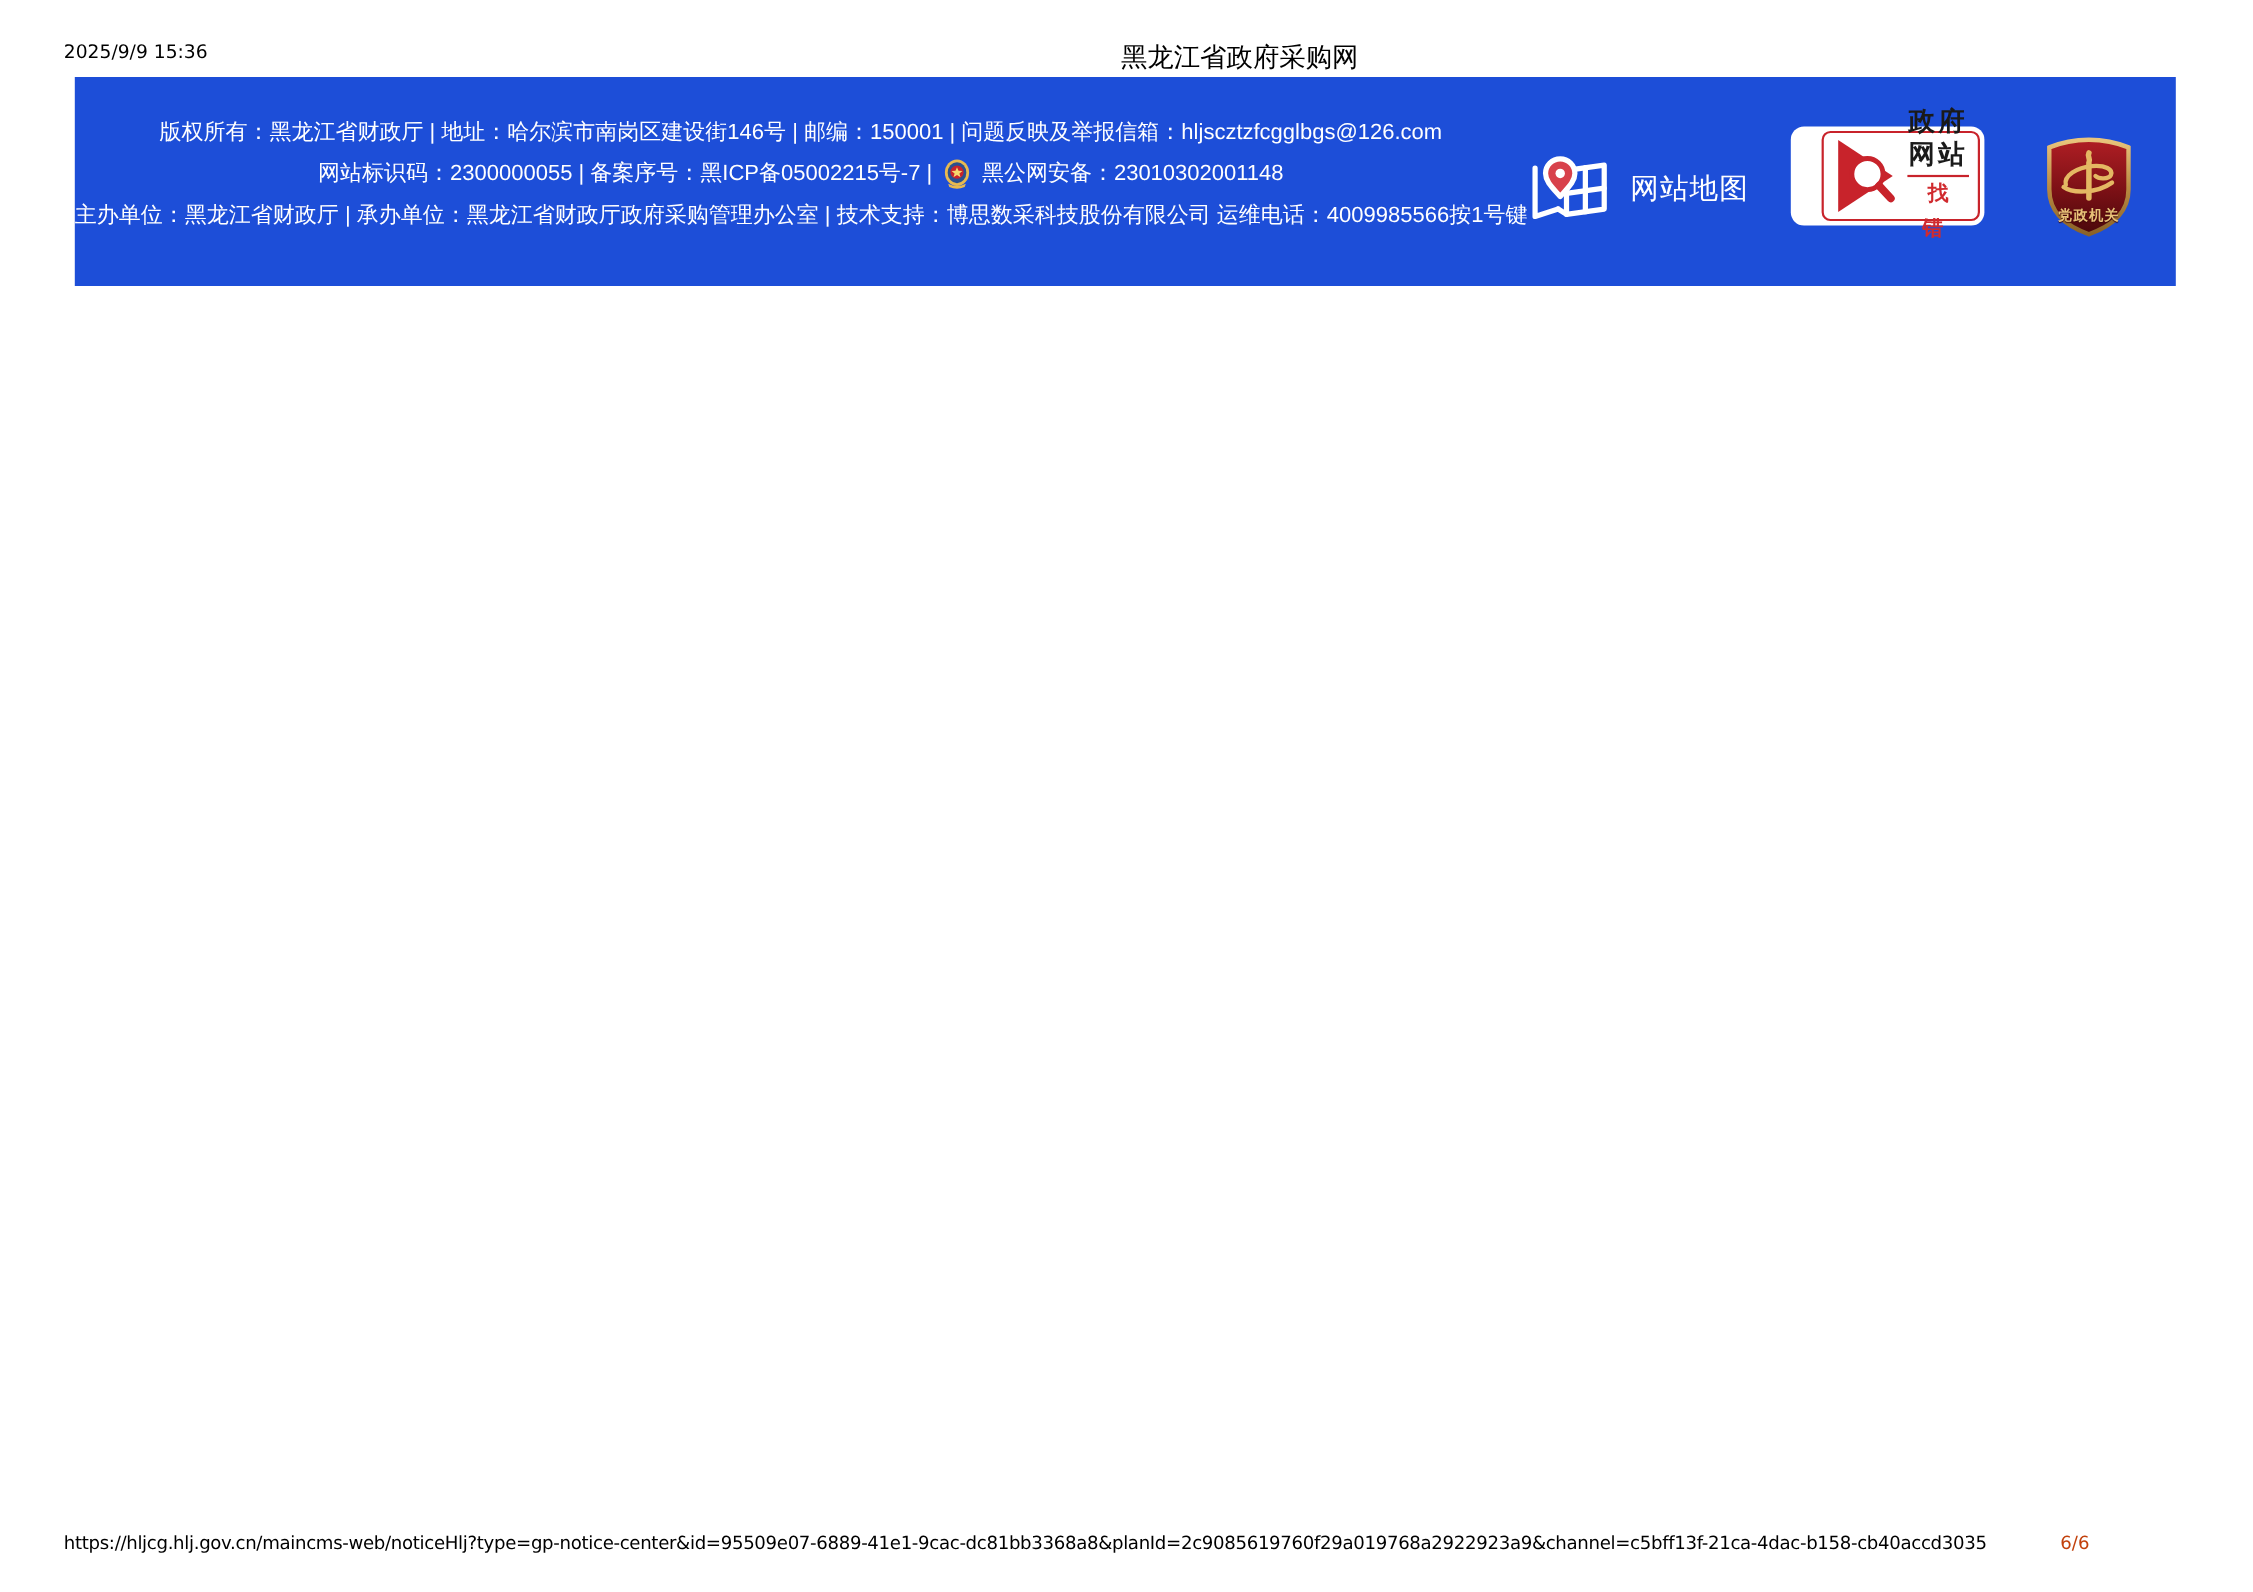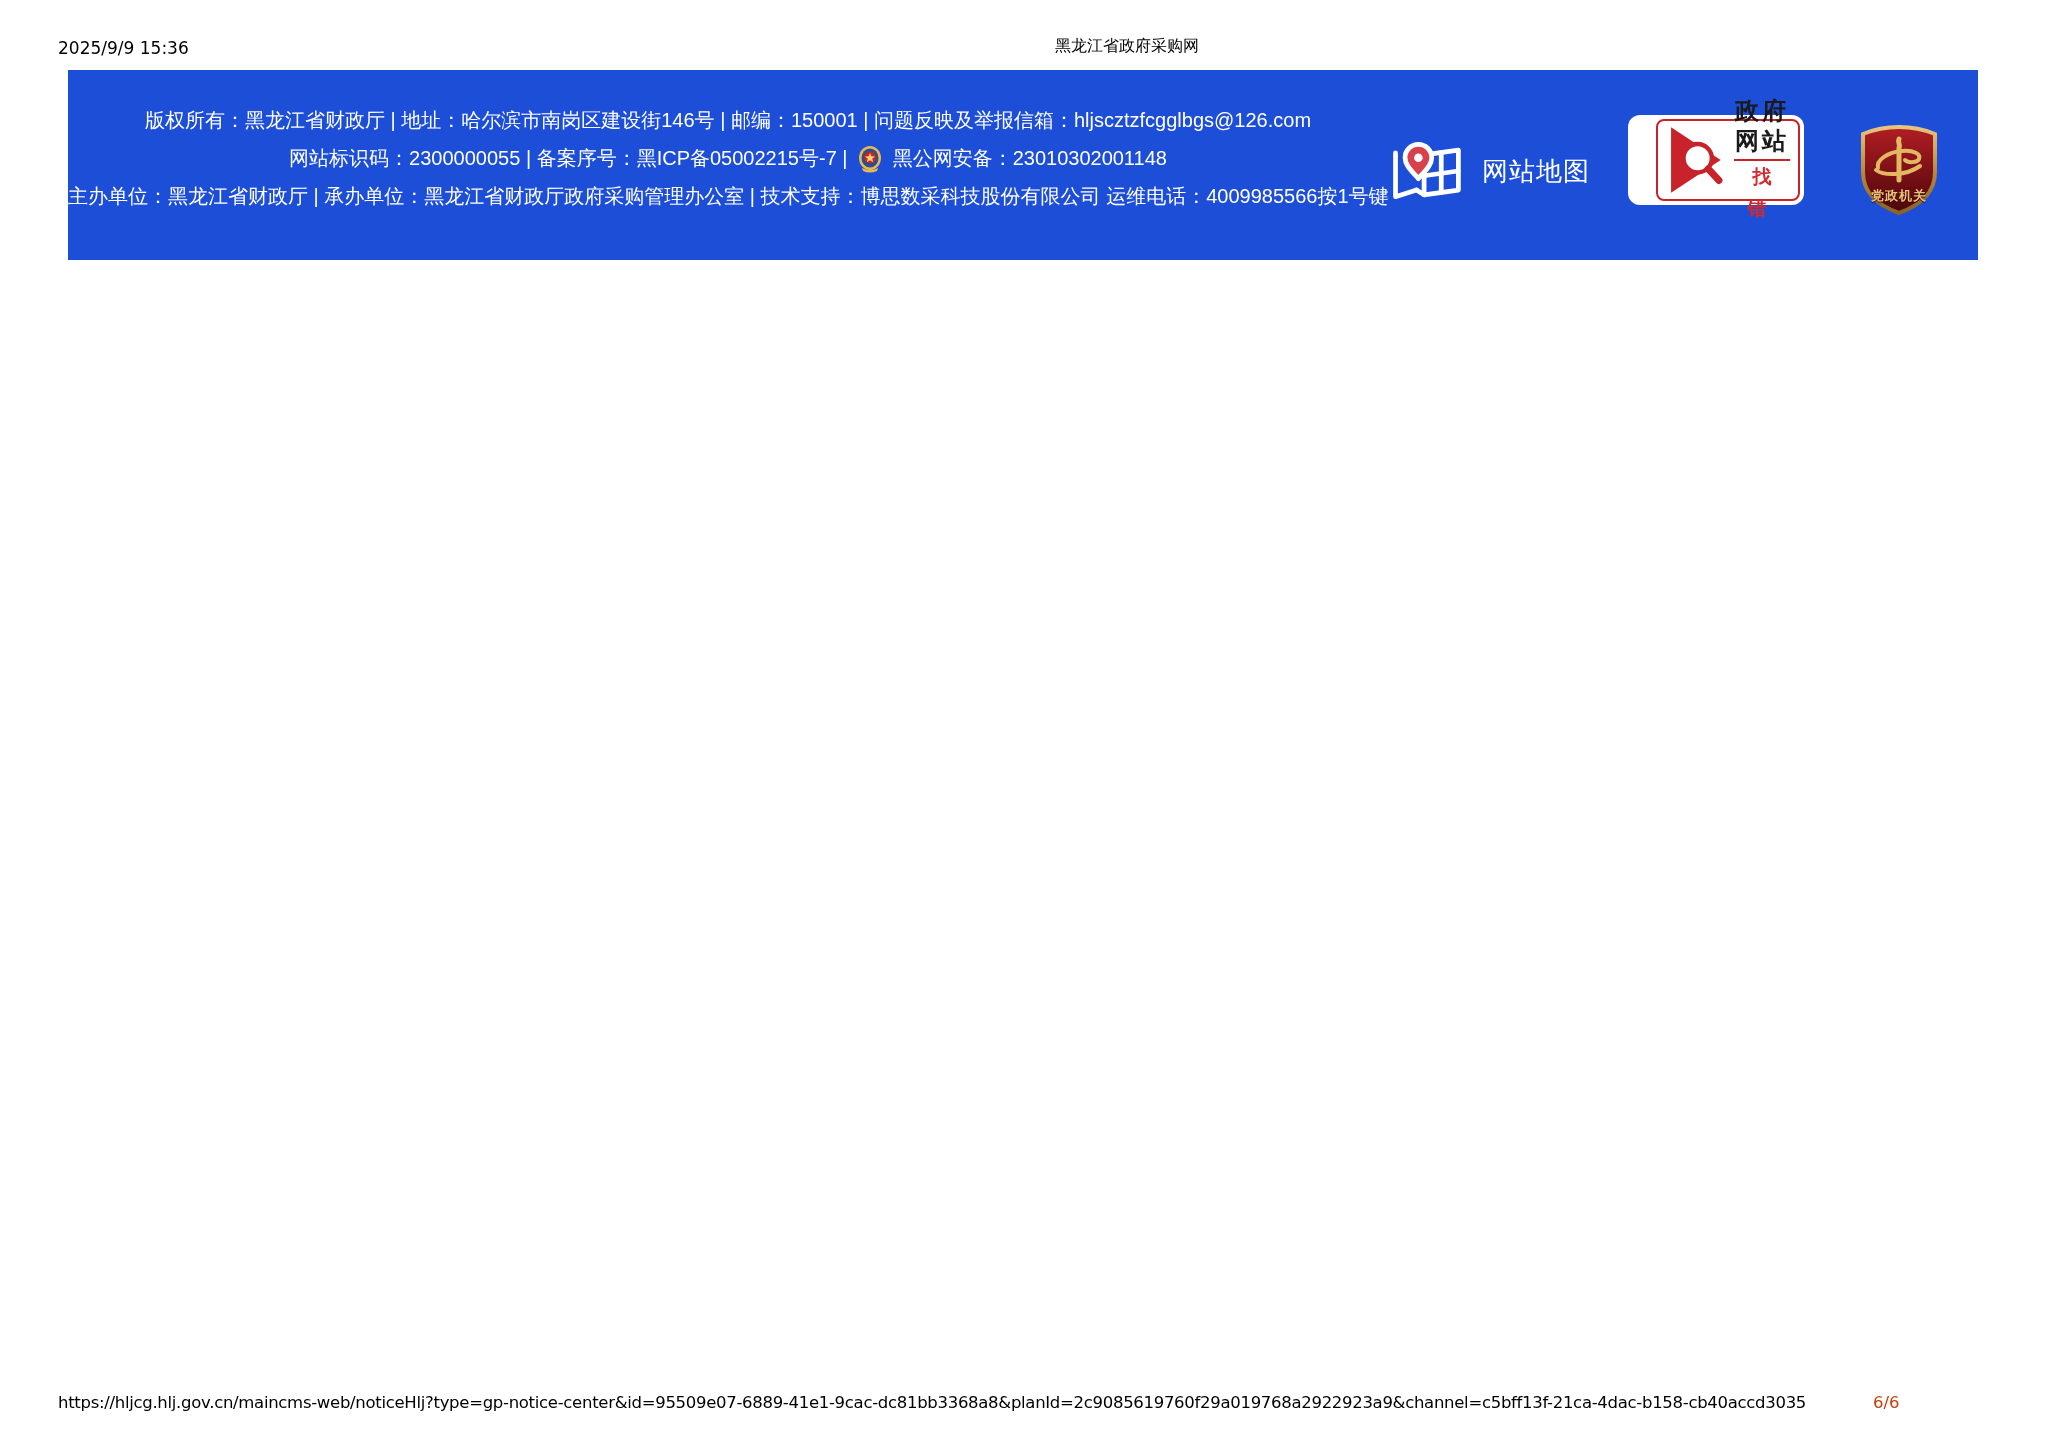--- a/index.html
+++ b/index.html
@@ -13,21 +13,21 @@
   }
   
   .ph-date {
     position:absolute; left:58px; top:38px;
     font:17px "DejaVu Sans", sans-serif; color:#000;
     white-space:nowrap;
   }
   .ph-title {
     position:absolute; left:1127px; top:36px;
     transform:translateX(-50%);
-    font-size:16px; color:#000; white-space:nowrap;
+    font-size:24px; color:#000; white-space:nowrap;
   }
   .pf-url {
     position:absolute; left:58px; top:1393px;
     font:16.5px "DejaVu Sans", sans-serif; color:#000;
     letter-spacing:-0.3px; white-space:nowrap;text-align:center;
   }
   .pf-page {
     position:absolute; left:1873px; top:1393px;
     font:16.5px "DejaVu Sans", sans-serif; color:#c2410c;
   }

